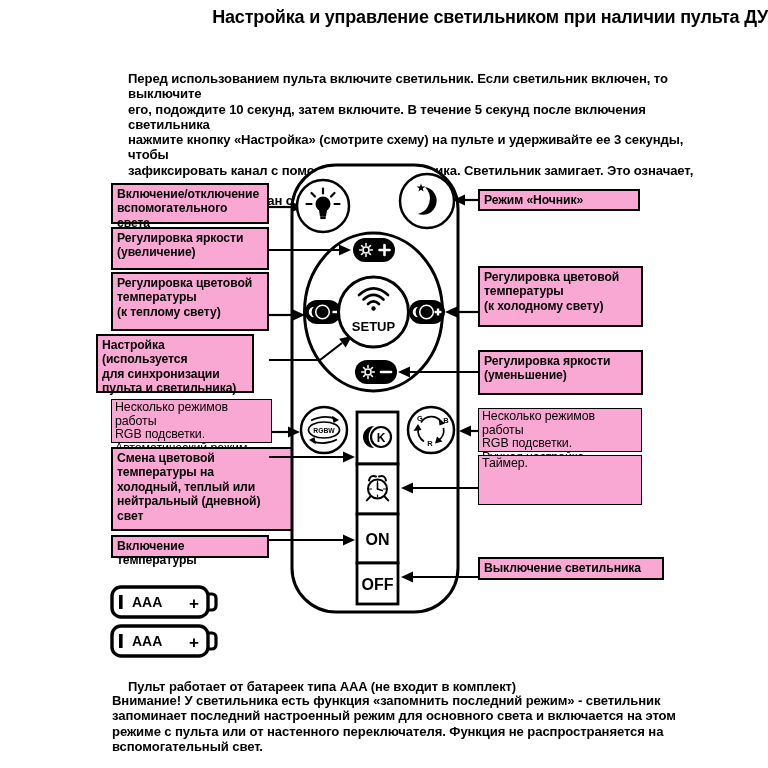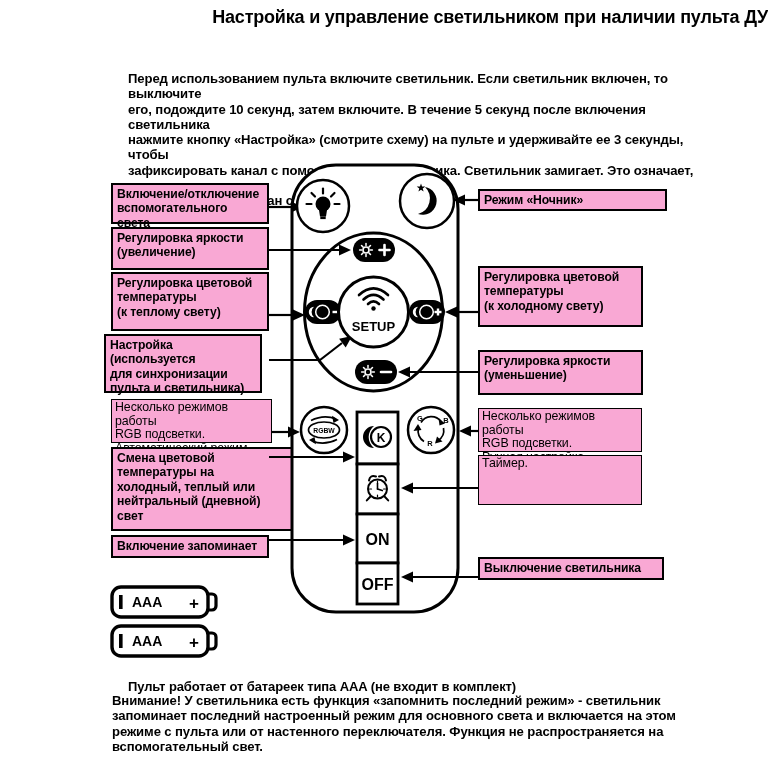--- a/index.html
+++ b/index.html
@@ -10,26 +10,26 @@
   .intro{position:absolute;top:55px;left:112px;width:584px;margin:16px;
          font-size:13.1px;font-weight:bold;line-height:15.3px;white-space:pre-line;letter-spacing:-0.1px;}
   .callout{position:absolute;box-sizing:border-box;border:2.5px solid #000;background:#f9a8d4;
            font-size:12.2px;font-weight:bold;line-height:14.4px;padding:2px 4px;
            white-space:pre-line;letter-spacing:-0.1px;}
   .callout.regular{border-width:1.5px;font-weight:normal;font-size:12.4px;line-height:13.5px;padding:1px 3px;}
   
   .cl0{left:111px;top:183px;width:158px;height:41px;}
   .cl1{left:111px;top:227px;width:158px;height:43px;}
   .cl2{left:111px;top:272px;width:158px;height:59px;}
-  .cl3{left:104px;top:334px;width:158px;height:59px;}
+  .cl3{left:96px;top:334px;width:158px;height:59px;}
   .cl4{left:111px;top:399px;width:161px;height:44px;}
   .cl5{left:111px;top:447px;width:186px;height:84px;}
   .cl6{left:111px;top:535px;width:158px;height:23px;}
   
-  .cr0{left:478px;top:189px;width:189px;height:22px;}
+  .cr0{left:478px;top:189px;width:162px;height:22px;}
   .cr1{left:478px;top:266px;width:165px;height:61px;}
   .cr2{left:478px;top:350px;width:165px;height:45px;}
   .cr3{left:478px;top:408px;width:164px;height:44px;}
   .cr4{left:478px;top:455px;width:164px;height:50px;}
   .cr5{left:478px;top:557px;width:186px;height:23px;}
   .diagram-svg{position:absolute;left:0;top:160px;width:768px;height:500px;}
   .diagram-svg text{font-family:"Liberation Sans",sans-serif;font-weight:bold;fill:#000;}
   .battery-note{position:absolute;top:663px;left:112px;width:600px;margin:16px;
                 font-size:13px;font-weight:bold;letter-spacing:-0.1px;}
   .warning{position:absolute;top:693px;left:112px;width:590px;margin:0;
@@ -58,21 +58,21 @@
 для синхронизации
 пульта и светильника)</div>
   <div class="callout regular cl4">Несколько режимов работы
 RGB подсветки.
 Автоматический режим.</div>
   <div class="callout cl5">Смена цветовой
 температуры на
 холодный, теплый или
 нейтральный (дневной)
 свет</div>
-  <div class="callout cl6">Включение запоминает</div>
+  <div class="callout cl6">Включение температуры</div>
 
   <div class="callout cr0">Режим «Ночник»</div>
   <div class="callout cr1">Регулировка цветовой
 температуры
 (к холодному свету)</div>
   <div class="callout cr2">Регулировка яркости
 (уменьшение)</div>
   <div class="callout regular cr3">Несколько режимов работы
 RGB подсветки.
 Ручная настройка.</div>

